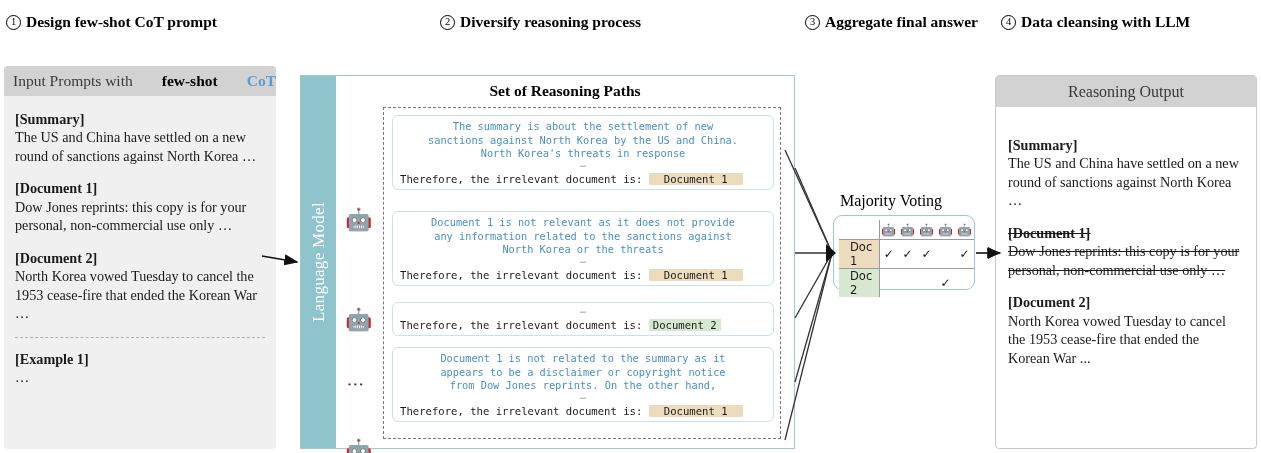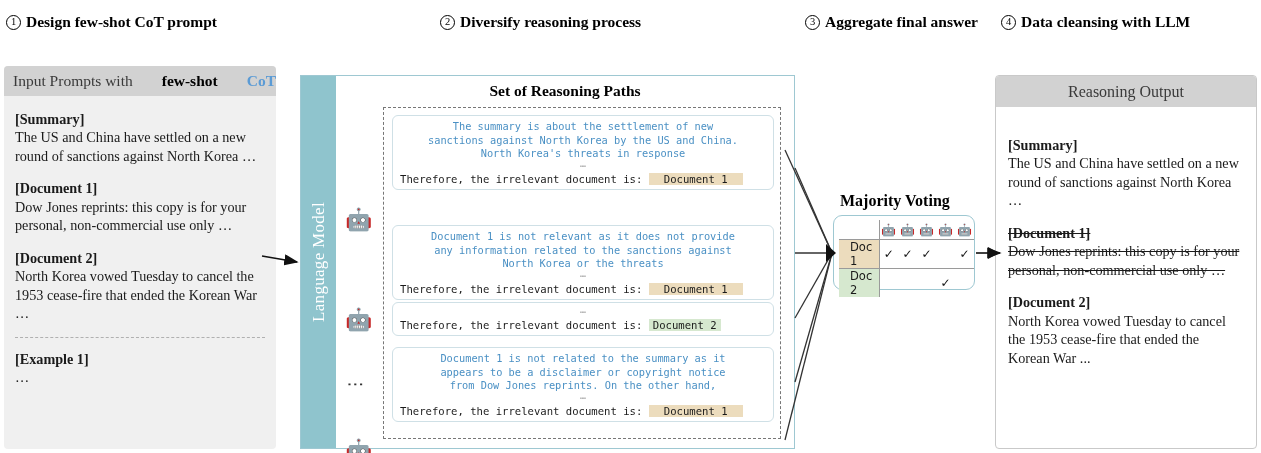--- a/index.html
+++ b/index.html
@@ -161,21 +161,21 @@
     font-family: "Liberation Sans", sans-serif;
     letter-spacing: 0;
     line-height: 0.55;
     writing-mode: vertical-rl;
   }
 
   
   #mv-title {
     position: absolute;
     left: 840px; top: 192px;
-    font-weight: bold; font-size: 16px; color: #000;
+    font-weight: normal; font-size: 16px; color: #000;
     white-space: nowrap;
   }
   #mv-box {
     position: absolute;
     left: 833px; top: 215px;
     width: 142px; height: 75px;
     border: 1.6px solid #9ec8d2;
     border-radius: 9px;
     background: #fff;
   }
@@ -299,21 +299,21 @@
     <div id="paths-box">
 
       <div class="path-card" style="top:7px;">
         <div class="path-reason">The summary is about the settlement of new
 sanctions against North Korea by the US and China.
 North Korea's threats in response</div>
         <div class="path-dots">⋯</div>
         <div class="path-concl"><span>Therefore, the irrelevant document is: </span><span class="hl-doc1">Document 1</span></div>
       </div>
 
-      <div class="path-card" style="top:117px;">
+      <div class="path-card" style="top:103px;">
         <div class="path-reason">Document 1 is not relevant as it does not provide
 any information related to the sanctions against
 North Korea or the threats</div>
         <div class="path-dots">⋯</div>
         <div class="path-concl"><span>Therefore, the irrelevant document is: </span><span class="hl-doc1">Document 1</span></div>
       </div>
 
       <div class="path-card" style="top:194px;">
         <div class="path-dots">⋯</div>
         <div class="path-concl"><span>Therefore, the irrelevant document is: </span><span class="hl-doc2">Document 2</span></div>

